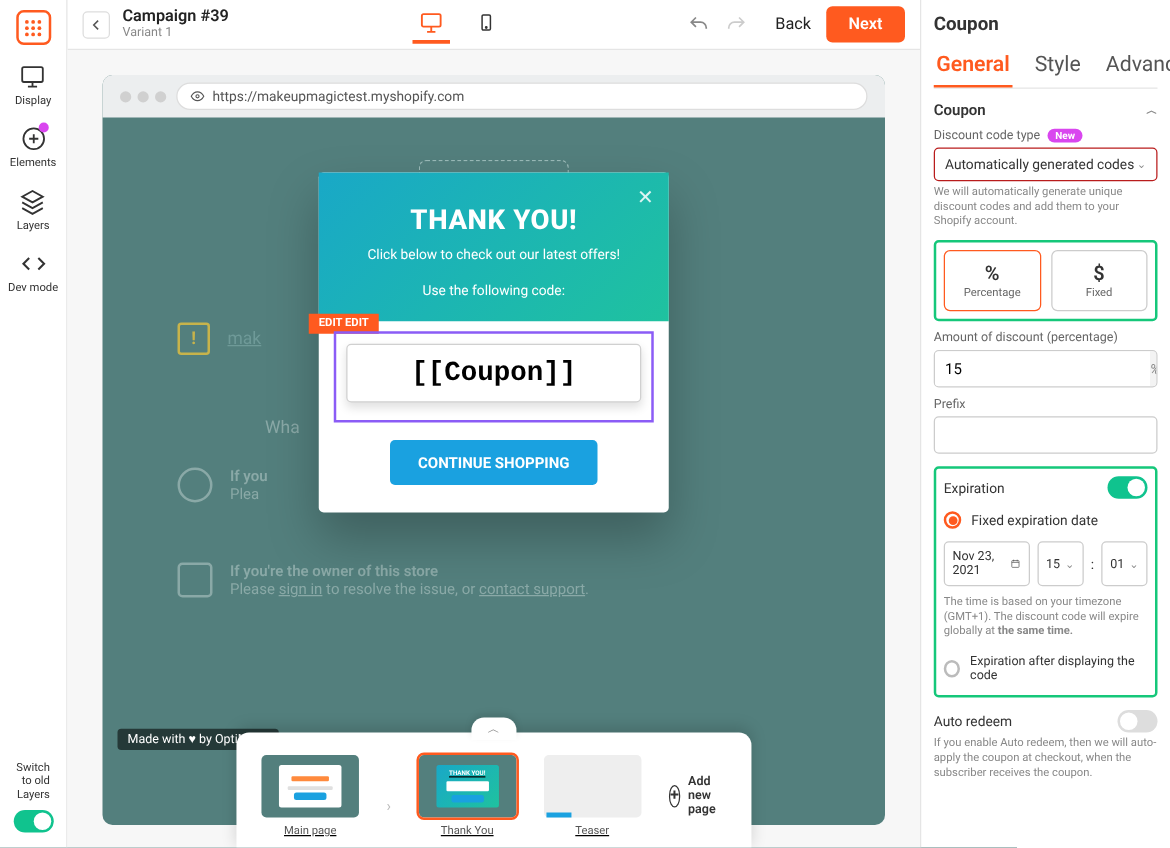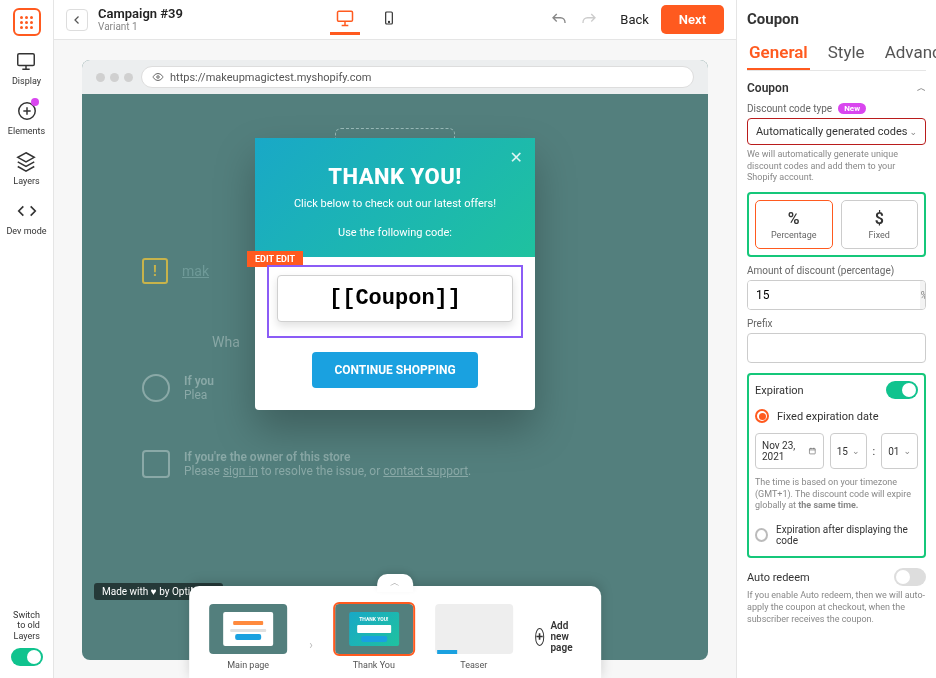--- a/index.html
+++ b/index.html
@@ -55,21 +55,21 @@
 .edit-badge{position:absolute;left:-8px;bottom:-10px;background:#ff5a1f;color:#fff;font-size:9px;font-weight:700;padding:3px 8px;}
 .coupon-outline{border:2px solid #8b5cf6;margin:8px 12px 0;padding:8px 8px 14px;position:relative;}
 .coupon-box{background:#fff;border:1px solid #d0d0d0;border-radius:4px;box-shadow:0 4px 8px rgba(0,0,0,0.12);padding:10px;text-align:center;font-size:22px;font-weight:800;font-family:"Courier New",monospace;}
 .popup-body{padding:14px 18px 22px;text-align:center;}
 .cta{background:#1aa1e0;color:#fff;font-size:12px;font-weight:700;padding:11px 22px;border-radius:4px;display:inline-block;cursor:pointer;}
 
 .made-with{position:absolute;left:40px;bottom:78px;background:rgba(0,0,0,0.55);color:#fff;font-size:10px;padding:3px 8px;border-radius:3px;}
 
 .pages-strip{position:absolute;left:50%;transform:translateX(-50%);bottom:-2px;background:#fff;border-radius:10px 10px 0 0;box-shadow:0 -4px 12px rgba(0,0,0,0.15);padding:18px 20px 10px;display:flex;gap:22px;align-items:flex-start;}
 .pages-handle{position:absolute;top:-12px;left:50%;transform:translateX(-50%);width:36px;height:18px;background:#fff;border-radius:10px 10px 0 0;box-shadow:0 -3px 6px rgba(0,0,0,0.1);display:flex;align-items:center;justify-content:center;color:#888;font-size:10px;}
-.page-thumb{display:flex;flex-direction:column;align-items:center;gap:6px;}
+.page-thumb{display:flex;flex-direction:column;align-items:center;gap:6px;text-decoration:underline;}
 .thumb{width:78px;height:50px;background:#537f7d;border-radius:4px;display:flex;align-items:center;justify-content:center;position:relative;}
 .thumb.active{outline:2px solid #ff5a1f;}
 .thumb-card{width:50px;height:34px;background:#fff;border-radius:2px;display:flex;flex-direction:column;align-items:center;justify-content:center;}
 .thumb-card .bar{width:30px;height:4px;background:#1aa1e0;margin:2px 0;border-radius:1px;}
 .thumb-card .btn{width:26px;height:6px;background:#1aa1e0;border-radius:2px;}
 .thumb-label{font-size:9px;color:#555;}
 .thumb-arrow{align-self:center;color:#bbb;font-size:12px;padding-top:16px;}
 .thumb.blank{background:#eee;}
 .add-page{display:flex;align-items:center;gap:6px;font-size:10px;color:#333;font-weight:600;padding-top:16px;cursor:pointer;}
 .add-circle{width:18px;height:18px;border:1.5px solid #333;border-radius:50%;display:flex;align-items:center;justify-content:center;font-size:13px;line-height:1;}

